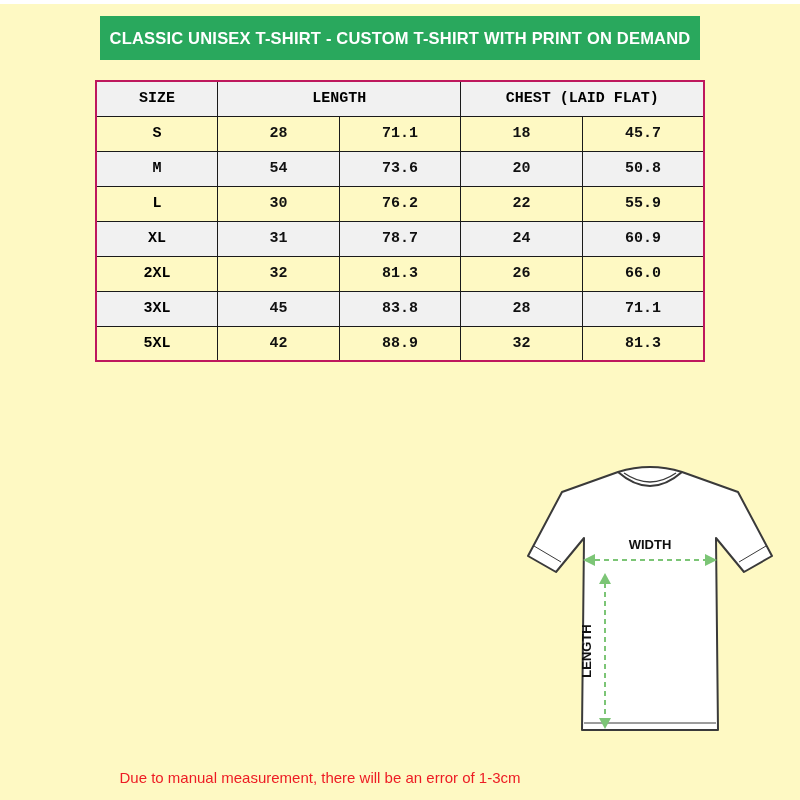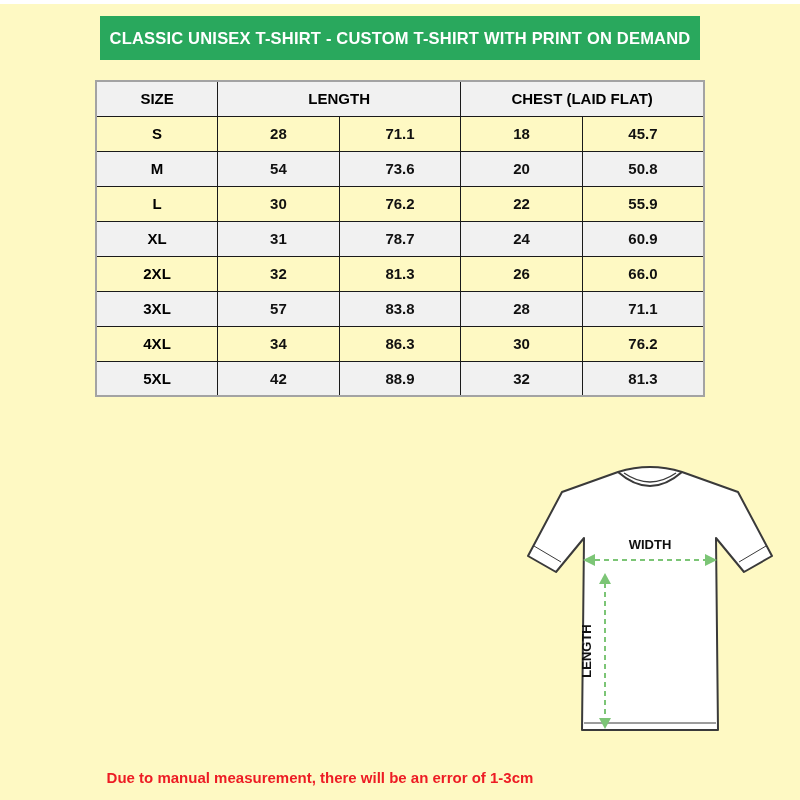--- a/index.html
+++ b/index.html
@@ -28,22 +28,23 @@
     text-align: center;
   }
   .table-wrap {
     position: absolute;
     left: 95px; top: 76px;
     width: 610px;
   }
   table.size-chart {
     width: 100%;
     border-collapse: collapse;
-    border: 2px solid #a3a3a3;
+    border: 2px solid #be185d;
     table-layout: fixed;
+    font-family: Liberation Mono, monospace;
   }
   table.size-chart th, table.size-chart td {
     border: 1px solid #1a1a1a;
     height: 35px;
     text-align: center;
     vertical-align: middle;
     font-size: 15px;
   }
   table.size-chart th { background: #f1f1f1; font-weight: 700; }
   table.size-chart td { font-weight: 600; color: #111; }
@@ -55,21 +56,21 @@
     width: 800px;
     display: flex;
     justify-content: flex-end;
   }
   .footer-note {
     position: absolute;
     left: 0; bottom: 18px;
     width: 640px;
     text-align: center;
     color: #ed1c24;
-    font-weight: 700;
+    font-weight: 400;
     font-size: 15px;
   }
   svg text { font-family: "Liberation Sans", sans-serif; }
 </style>
 </head>
 <body>
 
 <div class="page">
 
   <div class="banner">
@@ -123,31 +124,24 @@
         </tr>
         <tr>
           <td class="size-col">2XL</td>
           <td>32</td>
           <td>81.3</td>
           <td>26</td>
           <td>66.0</td>
         </tr>
         <tr>
           <td class="size-col">3XL</td>
-          <td>57</td>
+          <td>45</td>
           <td>83.8</td>
           <td>28</td>
           <td>71.1</td>
-        </tr>
-        <tr>
-          <td class="size-col">4XL</td>
-          <td>34</td>
-          <td>86.3</td>
-          <td>30</td>
-          <td>76.2</td>
         </tr>
         <tr>
           <td class="size-col">5XL</td>
           <td>42</td>
           <td>88.9</td>
           <td>32</td>
           <td>81.3</td>
         </tr>
       </tbody>
     </table>

